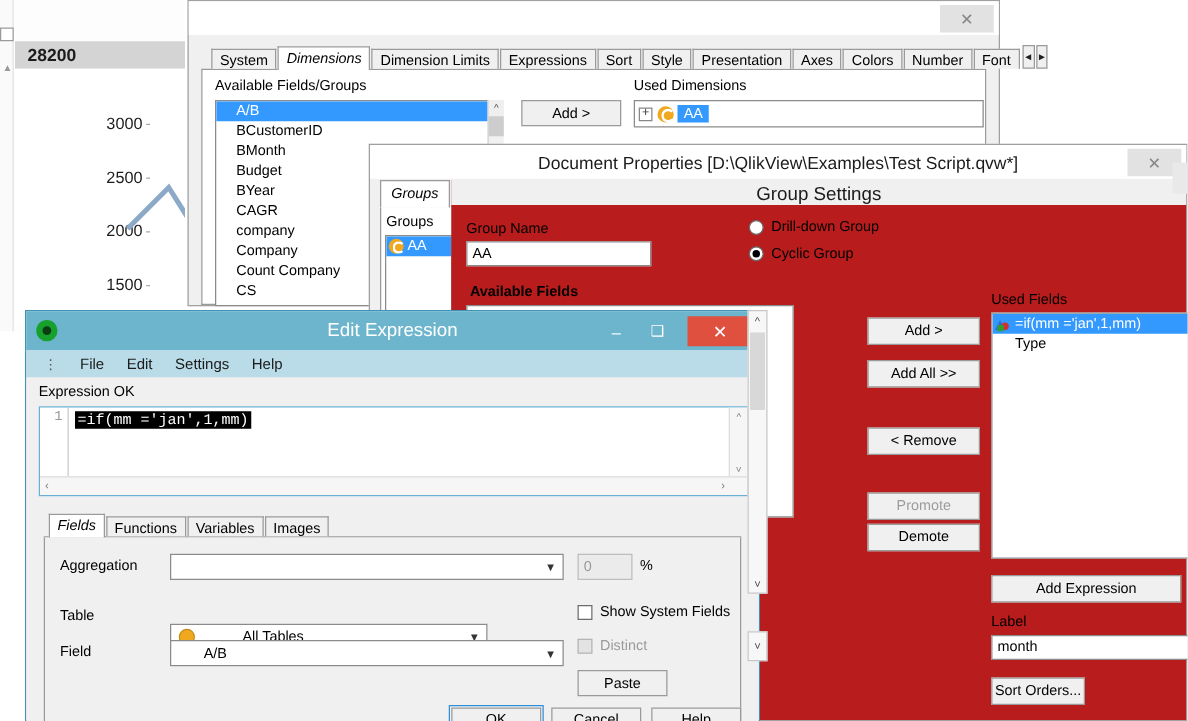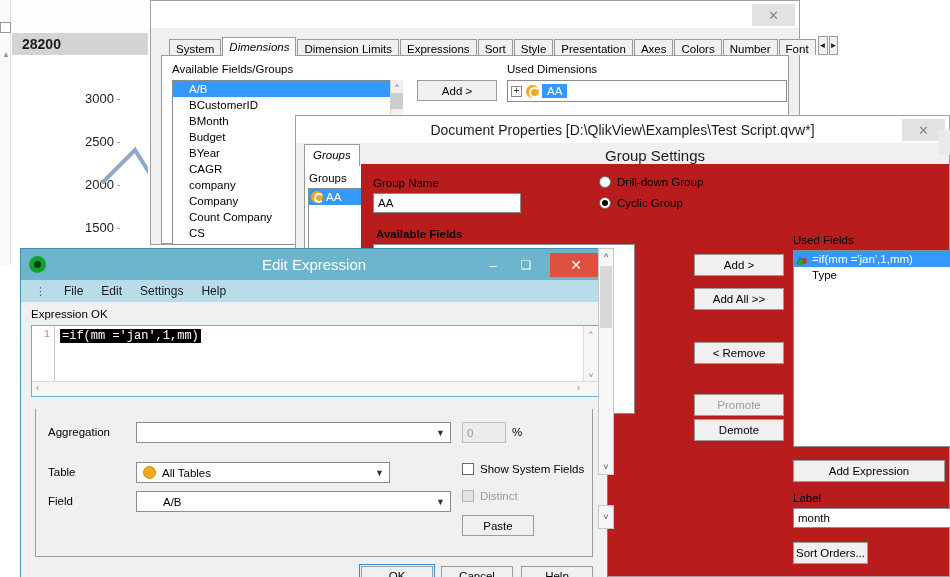--- a/index.html
+++ b/index.html
@@ -359,31 +359,37 @@
           <div style="height:14px;display:flex;align-items:center;justify-content:center;font-size:8px;color:#7a7a7a;">^</div>
           <div style="position:absolute;bottom:0;height:14px;width:14px;display:flex;align-items:center;justify-content:center;font-size:8px;color:#7a7a7a;">˅</div>
         </div>
         <div style="position:absolute;left:0;right:0;bottom:0;height:14px;background:#f6f6f6;border-top:1px solid #dcdcdc;">
           <span style="position:absolute;left:4px;top:1px;font-size:9px;color:#7a7a7a;">‹</span>
           <span style="position:absolute;right:18px;top:1px;font-size:9px;color:#7a7a7a;">›</span>
         </div>
       </div>
 
       <div style="position:absolute;left:14px;top:107px;right:14px;">
+        <div class="tabstrip" style="padding-left:4px;border-bottom:1px solid #9a9a9a;">
+          <div class="tab active">Fields</div>
+          <div class="tab">Functions</div>
+          <div class="tab">Variables</div>
+          <div class="tab">Images</div>
+        </div>
         <div style="background:#f0f0f0;border:1px solid #9a9a9a;border-top:none;height:148px;position:relative;box-sizing:border-box;">
           <div class="lbl" style="position:absolute;left:12px;top:17px;">Aggregation</div>
           <div class="combo" style="position:absolute;left:100px;top:13px;width:315px;height:21px;">
             <span></span>
             <span class="arrow">▼</span>
           </div>
           <div class="combo dis" style="position:absolute;left:426px;top:13px;width:44px;height:21px;padding-left:4px;">0</div>
           <div class="lbl" style="position:absolute;left:476px;top:17px;">%</div>
 
           <div class="lbl" style="position:absolute;left:12px;top:57px;">Table</div>
-          <div class="combo" style="position:absolute;left:100px;top:53px;width:254px;height:21px;padding-left:6px;">
+          <div class="combo" style="position:absolute;left:100px;top:69px;width:254px;height:21px;padding-left:6px;gap:32px;">
             <span style="display:inline-block;width:11px;height:11px;border-radius:50%;background:#f0a81e;border:1px solid #c58b14;margin-right:6px;"></span>
             <span>All Tables</span>
             <span class="arrow">▼</span>
           </div>
 
           <div class="lbl" style="position:absolute;left:12px;top:86px;">Field</div>
           <div class="combo" style="position:absolute;left:100px;top:82px;width:315px;height:21px;padding-left:26px;">
             <span>A/B</span>
             <span class="arrow">▼</span>
           </div>

